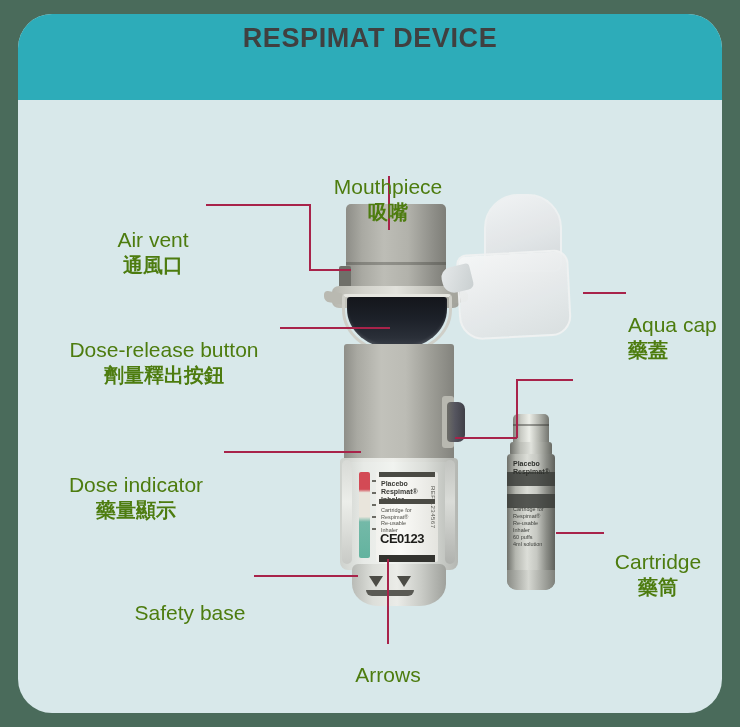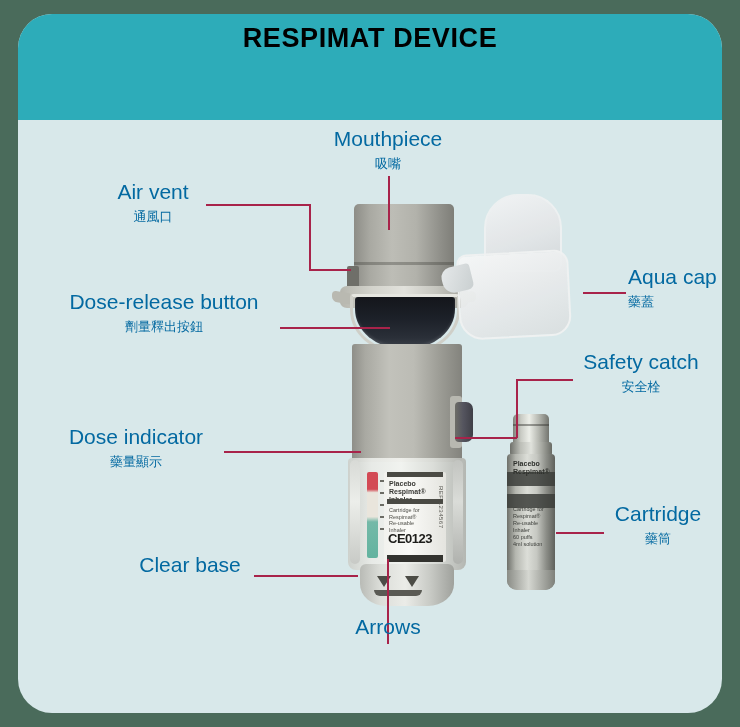--- a/index.html
+++ b/index.html
@@ -33,70 +33,72 @@
     background: #d8e8ea;
     overflow: hidden;
   }
 
   
   .header {
     position: absolute;
     left: 0;
     top: 0;
     width: 100%;
-    height: 106px;
+    height: 86px;
     background: #2dacb9;
-    color: #000000;
+    color: #404040;
     text-align: center;
     box-sizing: border-box;
     padding-top: 6px;
   }
   .header .title-en {
     font-size: 27px;
     font-weight: bold;
     letter-spacing: 0.6px;
     line-height: 36px;
   }
   .header .title-zh {
     font-size: 25px;
     font-weight: bold;
     letter-spacing: 2px;
     line-height: 32px;
   }
 
   
   .label {
     position: absolute;
-    color: #0369a1;
+    color: #4d7c0f;
     line-height: 1.1;
     white-space: nowrap;
+    margin-top: 48px;
   }
   .label .en {
     font-size: 21px;
     line-height: 25px;
   }
   .label .zh {
-    font-size: 13px;
+    font-size: 20px;
     line-height: 26px;
+    font-weight: bold;
   }
   .label.ta-left  { text-align: left; }
   .label.ta-center{ text-align: center; }
 
   
   .leader {
     position: absolute;
     background: #a8234a;
   }
   .leader.h { height: 1.6px; }
   .leader.v { width: 1.6px; }
 
   
   .device {
     position: absolute;
-    left: 304px;
+    left: 296px;
     top: 190px;
     width: 170px;
     height: 400px;
   }
 
   
   .mouthpiece {
     position: absolute;
     left: 32px;
     top: 0px;
@@ -570,37 +572,33 @@
     <div class="label ta-center" style="left:60px; top:165px; width:150px;">
       <div class="en">Air vent</div>
       <div class="zh">通風口</div>
     </div>
 
     <div class="label ta-left" style="left:610px; top:250px; width:120px;">
       <div class="en">Aqua cap</div>
       <div class="zh">藥蓋</div>
     </div>
 
-    <div class="label ta-center" style="left:553px; top:335px; width:140px;">
-      <div class="en">Safety catch</div>
-      <div class="zh">安全栓</div>
-    </div>
 
     <div class="label ta-center" style="left:30px; top:410px; width:176px;">
       <div class="en">Dose indicator</div>
       <div class="zh">藥量顯示</div>
     </div>
 
     <div class="label ta-center" style="left:580px; top:487px; width:120px;">
       <div class="en">Cartridge</div>
       <div class="zh">藥筒</div>
     </div>
 
     <div class="label ta-center" style="left:108px; top:538px; width:128px;">
-      <div class="en">Clear base</div>
+      <div class="en">Safety base</div>
     </div>
 
     <div class="label ta-center" style="left:310px; top:600px; width:120px;">
       <div class="en">Arrows</div>
     </div>
 
   </div>
 </div>
 
 </body></html>

